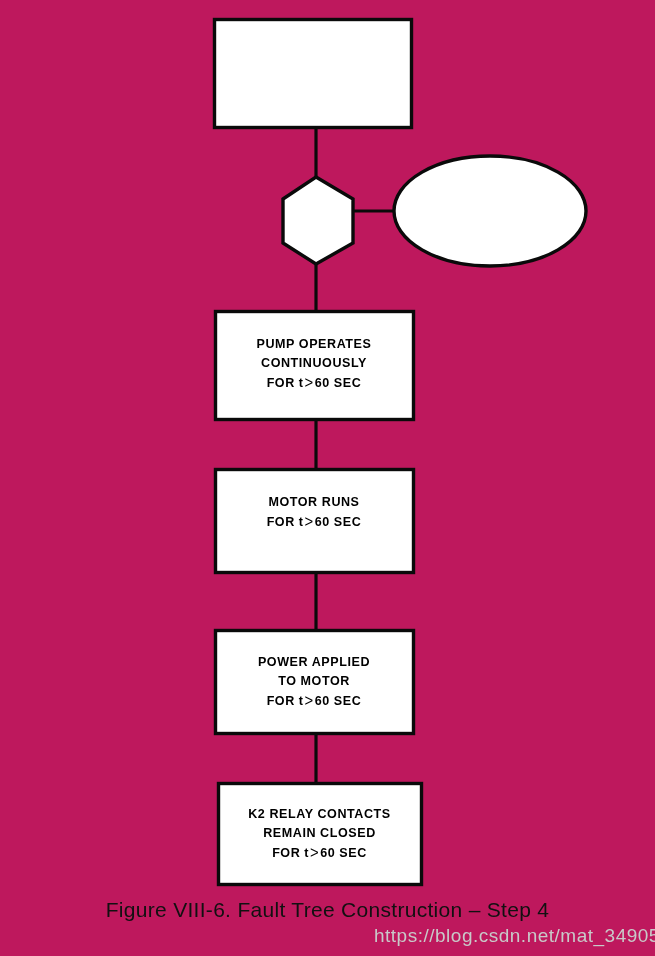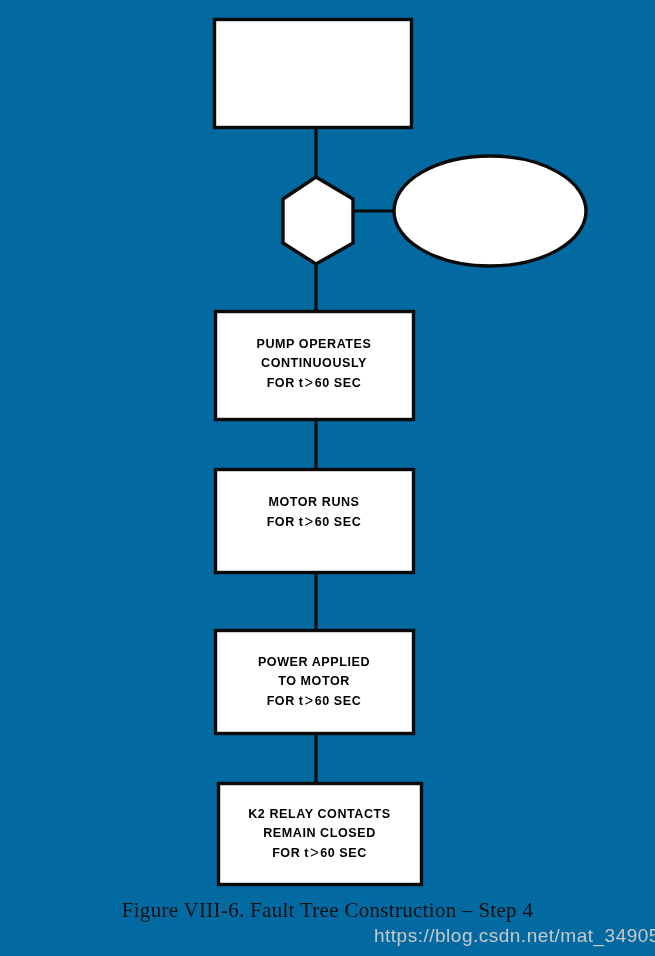--- a/index.html
+++ b/index.html
@@ -13,21 +13,21 @@
     position: relative;
     overflow: hidden;
     font-family: "Liberation Sans", sans-serif;
   }
 
   #page {
     position: absolute;
     left: 0; top: 0;
     width: 655px;
     height: 956px;
-    background: #0369a1;
+    background: #be185d;
   }
 
   
   #tree-svg {
     position: absolute;
     left: 0; top: 0;
     width: 655px;
     height: 900px;
     display: block;
   }
@@ -71,21 +71,21 @@
     top: 1px;
   }
 
   
   #caption {
     position: absolute;
     left: 0;
     top: 898px;
     width: 655px;
     text-align: center;
-    font-family: Liberation Serif, serif;
+    font-family: Liberation Sans, sans-serif;
     font-size: 21px;
     color: #111111;
     letter-spacing: 0.3px;
     white-space: nowrap;
   }
 
   
   #watermark {
     position: absolute;
     left: 374px;

